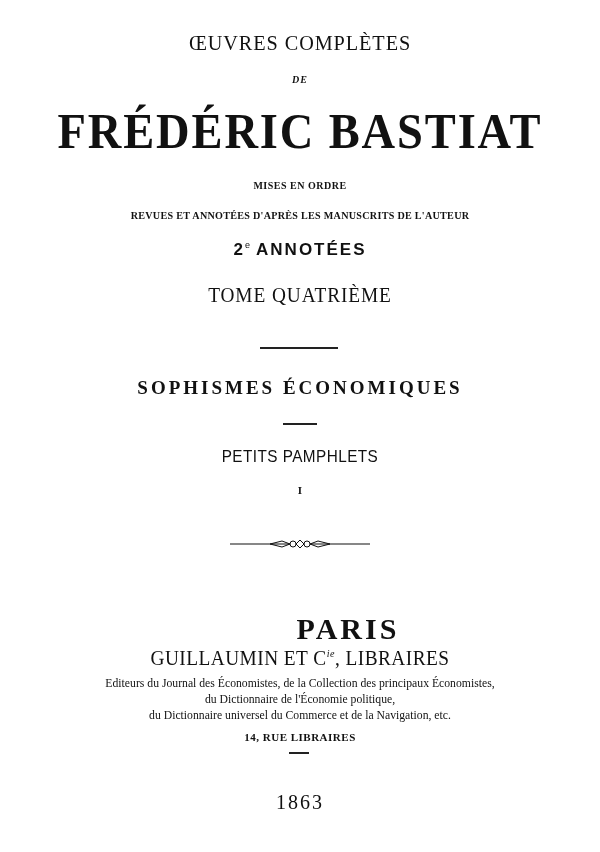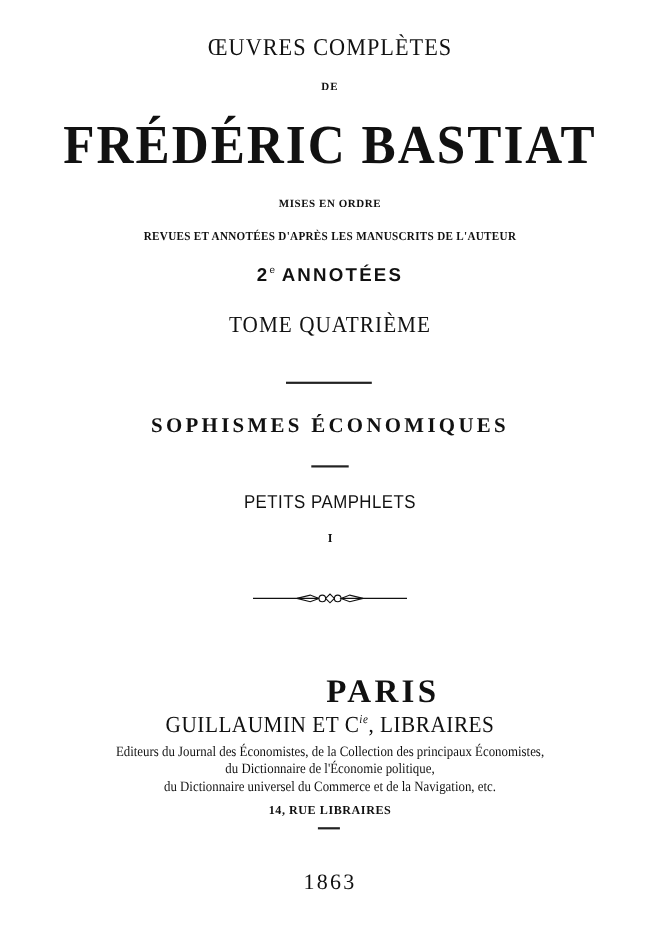--- a/index.html
+++ b/index.html
@@ -1,20 +1,20 @@
 <!DOCTYPE html>
 <html><head>
 <meta charset="utf-8">
 <style>
   html, body { margin:0; padding:0; background:#ffffff; }
   body { width:600px; height:852px; position:relative; overflow:hidden; color:#111; font-family:"Liberation Serif", serif; }
   .line { position:absolute; left:0; width:600px; text-align:center; white-space:nowrap; }
   .rule { position:absolute; height:2px; background:#222; }
   .t-oeuvres { top:30px; font-size:22px; letter-spacing:1px; transform:scaleX(0.92); }
-  .t-de { top:74px; font-size:10px; font-weight:bold; letter-spacing:1px; }
+  .t-de { top:74px; font-size:10px; font-weight:bold; letter-spacing:1px;font-style:italic; }
   .t-author { top:102px; font-size:50px; font-weight:bold; letter-spacing:2px; transform:scaleX(0.93); }
   .t-mises { top:180px; font-size:10px; font-weight:bold; letter-spacing:0.5px; }
   .t-revues { top:209px; font-size:11px; font-weight:bold; letter-spacing:0.3px; transform:scaleX(0.92); }
   .t-edition { top:240px; font-size:17px; font-weight:bold; letter-spacing:2px; font-family:"Liberation Sans", sans-serif; }
   .t-edition sup { font-size:9px; font-weight:normal; letter-spacing:0; }
   .t-tome { top:283px; font-size:21px; letter-spacing:1px; transform:scaleX(0.92); }
   .t-sophismes { top:377px; font-size:19px; font-weight:bold; letter-spacing:3px; }
   .t-petits { top:447px; font-size:17px; letter-spacing:0.5px; font-family:"Liberation Sans", sans-serif; transform:scaleX(0.9); }
   .t-volume { top:484px; font-size:11px; font-weight:bold; }
   .orn { position:absolute; left:230px; top:537px; width:140px; height:14px; }

